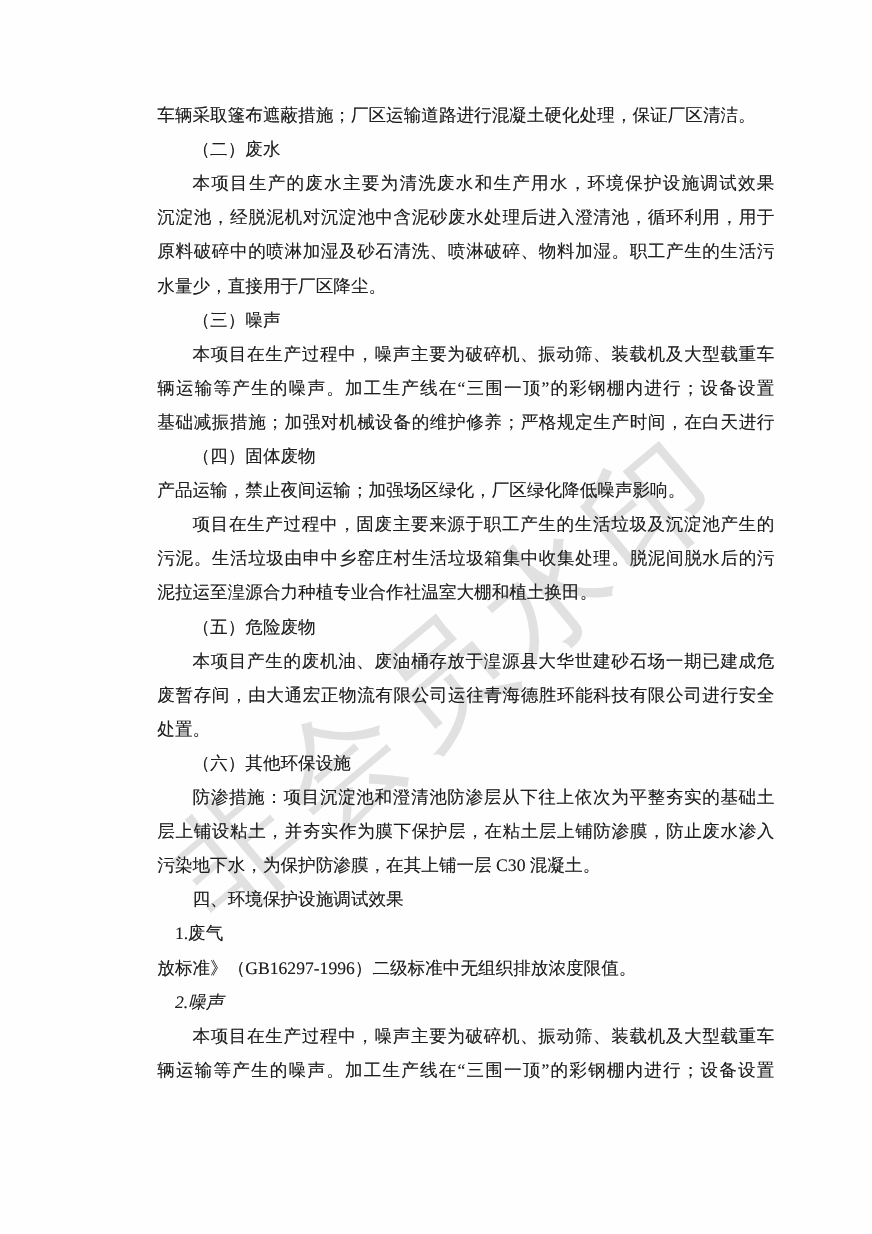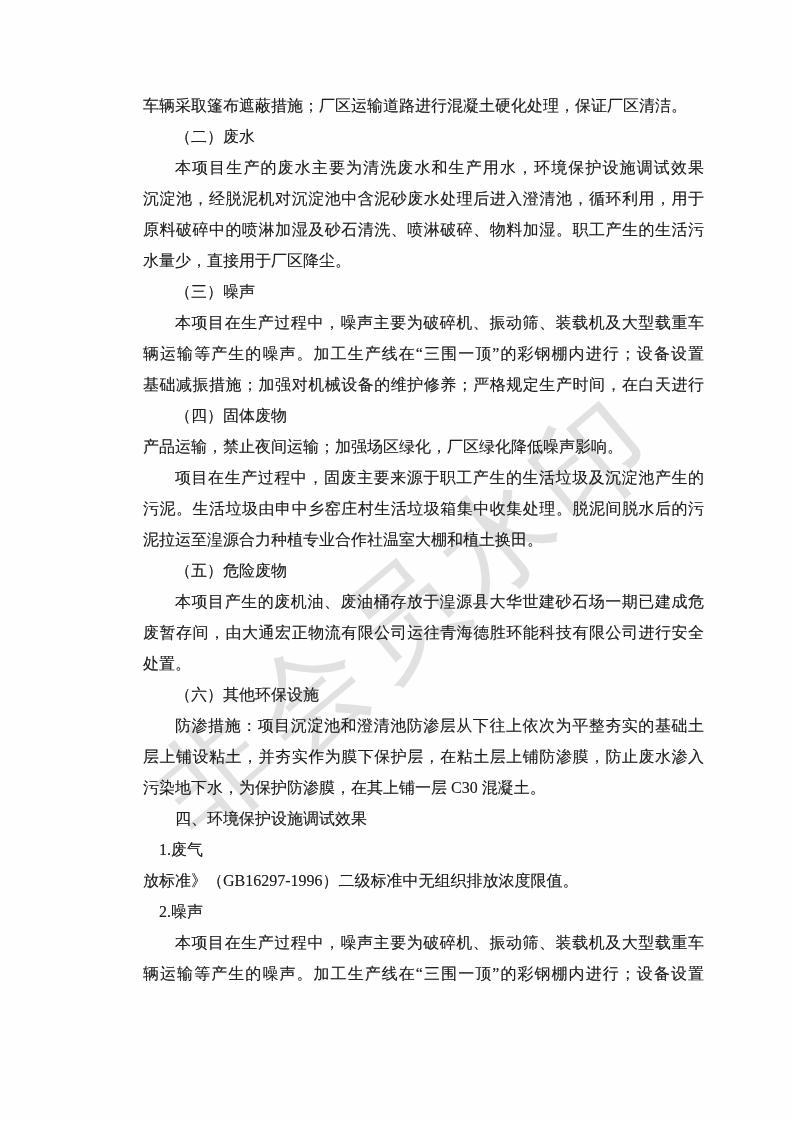--- a/index.html
+++ b/index.html
@@ -79,17 +79,17 @@
       <div class="line j" style="text-indent: 2em;">本项目产生的废机油、废油桶存放于湟源县大华世建砂石场一期已建成危</div>
       <div class="line j" style="text-indent: 0em;">废暂存间，由大通宏正物流有限公司运往青海德胜环能科技有限公司进行安全</div>
       <div class="line" style="text-indent: 0em;">处置。</div>
       <div class="line" style="text-indent: 2em;">（六）其他环保设施</div>
       <div class="line j" style="text-indent: 2em;">防渗措施：项目沉淀池和澄清池防渗层从下往上依次为平整夯实的基础土</div>
       <div class="line j" style="text-indent: 0em;">层上铺设粘土，并夯实作为膜下保护层，在粘土层上铺防渗膜，防止废水渗入</div>
       <div class="line" style="text-indent: 0em;">污染地下水，为保护防渗膜，在其上铺一层 C30 混凝土。</div>
       <div class="line b" style="text-indent: 2em;">四、环境保护设施调试效果</div>
       <div class="line" style="text-indent: 1em;">1.废气</div>
       <div class="line" style="text-indent: 0em;">放标准》（GB16297-1996）二级标准中无组织排放浓度限值。</div>
-      <div class="line" style="text-indent: 1em;">2.噪声</div>
+      <div class="line" style="text-indent: 1em; font-style: italic;">2.噪声</div>
       <div class="line j" style="text-indent: 2em;">本项目在生产过程中，噪声主要为破碎机、振动筛、装载机及大型载重车</div>
       <div class="line j" style="text-indent: 0em;">辆运输等产生的噪声。加工生产线在“三围一顶”的彩钢棚内进行；设备设置</div>
     </div>
 </div>
 
 </body></html>

